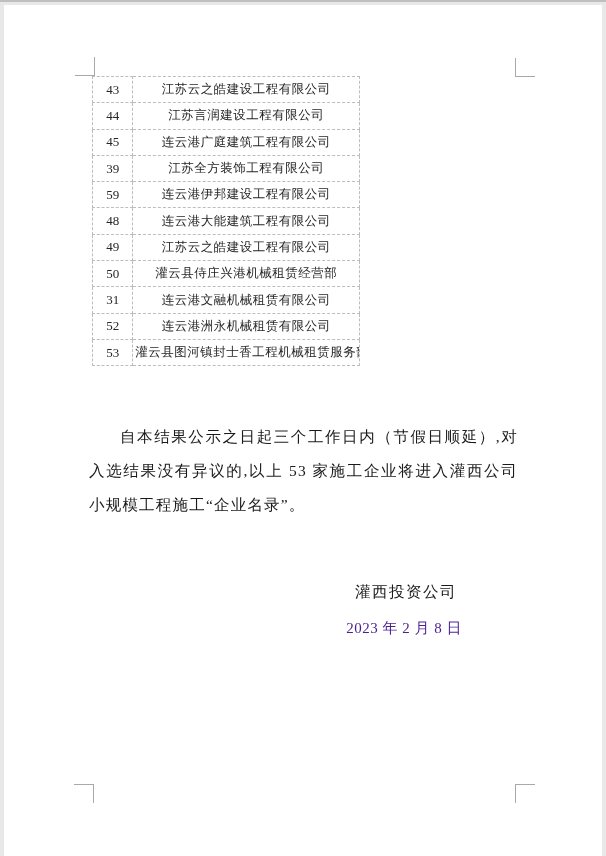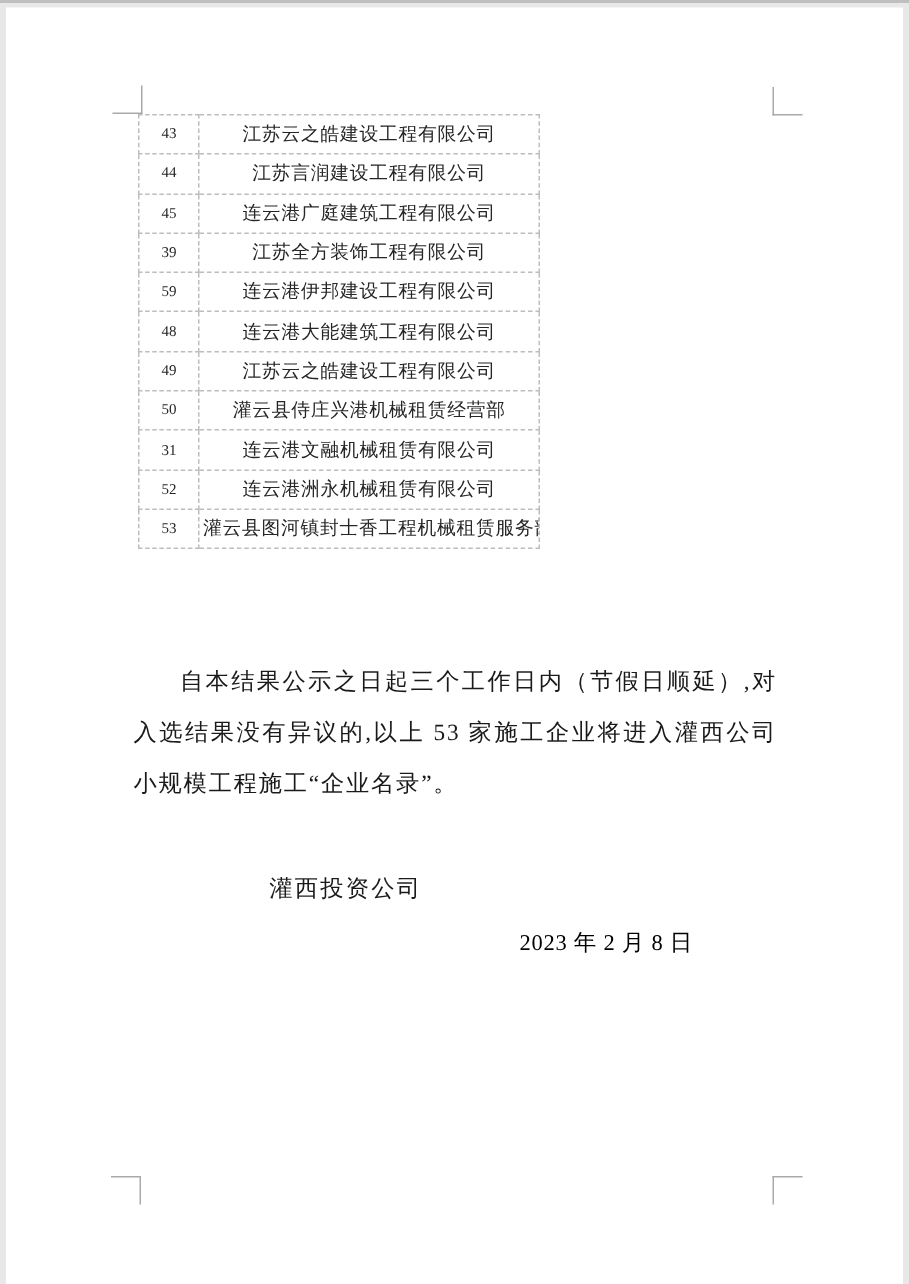--- a/index.html
+++ b/index.html
@@ -31,42 +31,42 @@
     border:1px dashed #bdbdbd;
     height:26.3px;
     text-align:center;vertical-align:middle;
     color:#262626;
     font-size:12.5px;
     letter-spacing:0.5px;
     overflow:hidden;white-space:nowrap;
     padding:0 2px;
     box-sizing:border-box;
   }
-  .doc-table td.num{width:40px;font-size:10px;letter-spacing:0;}
+  .doc-table td.num{width:40px;font-size:13px;letter-spacing:0;}
   .doc-table td.name{width:225px;}
   
   .para{
-    position:absolute;left:85px;top:433px;width:429px;
+    position:absolute;left:85px;top:415px;width:429px;
     margin:0;
     font-size:15.5px;line-height:34px;
     color:#1a1a1a;
     text-align:justify;
     text-indent:2em;
     letter-spacing:1.2px;
   }
   
   .sig-company{
     position:absolute;top:577px;left:0;right:145px;
-    text-align:center;
+    text-align:right;
     font-size:15.5px;color:#1a1a1a;letter-spacing:1.5px;
   }
   .sig-date{
     position:absolute;top:614px;left:0;right:140px;
     text-align:right;
-    font-size:15px;color:#000000;letter-spacing:0.5px;
+    font-size:15px;color:#4c1d95;letter-spacing:0.5px;
   }
 </style>
 </head>
 <body>
 
 <div class="page">
 
   <div class="crop tl"></div>
   <div class="crop tr"></div>
   <div class="crop bl"></div>

